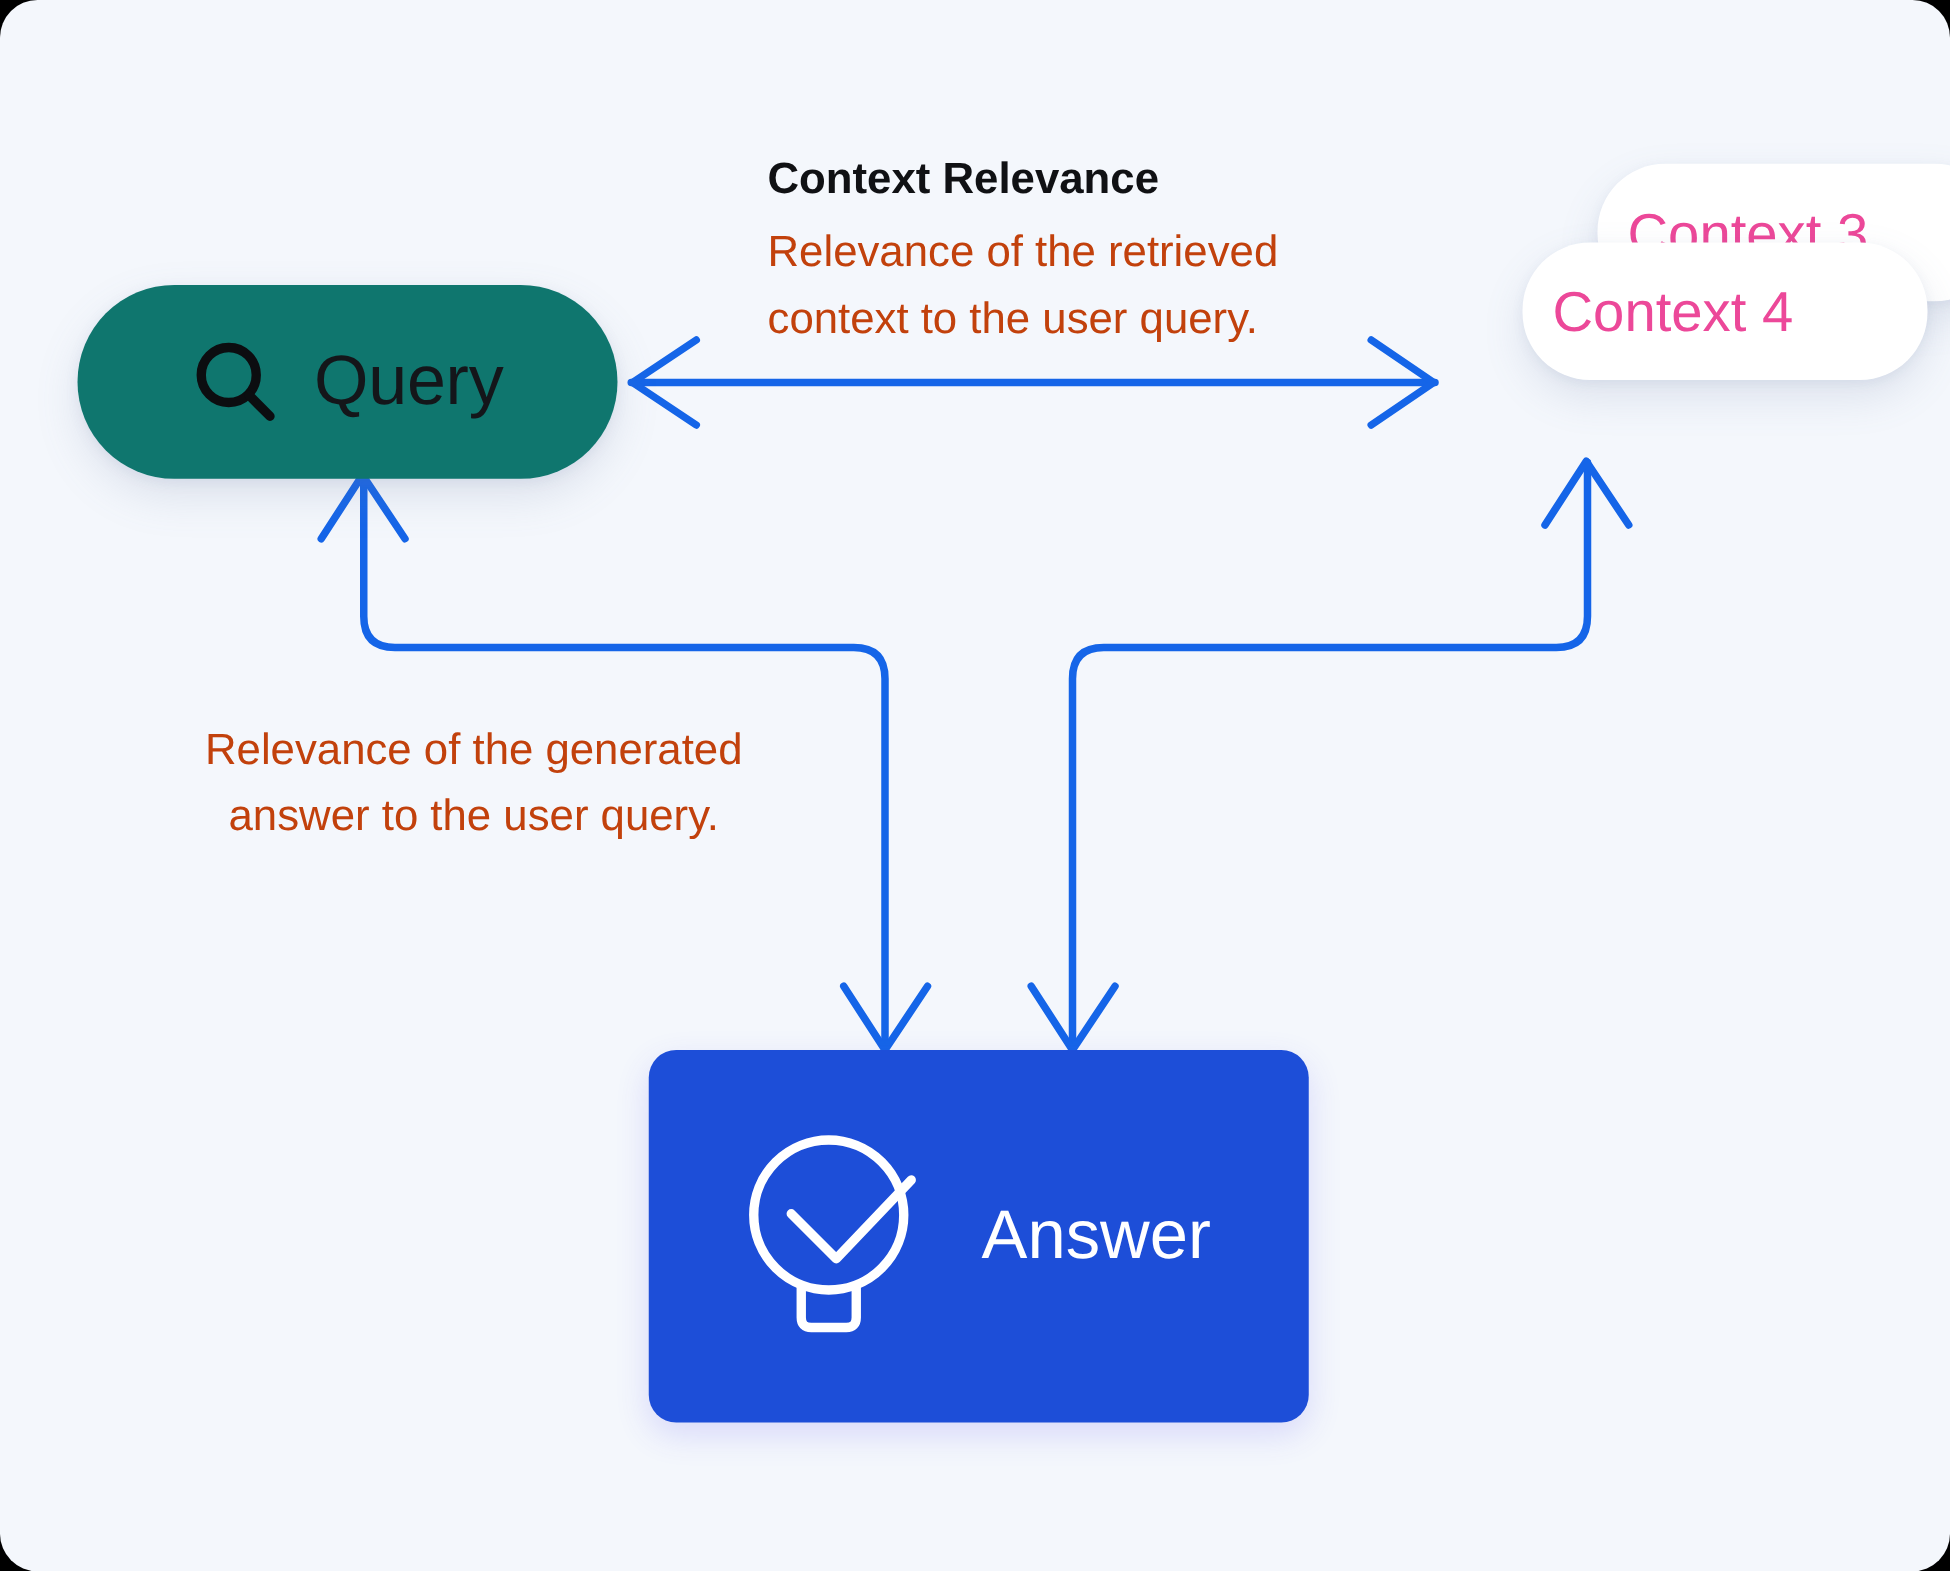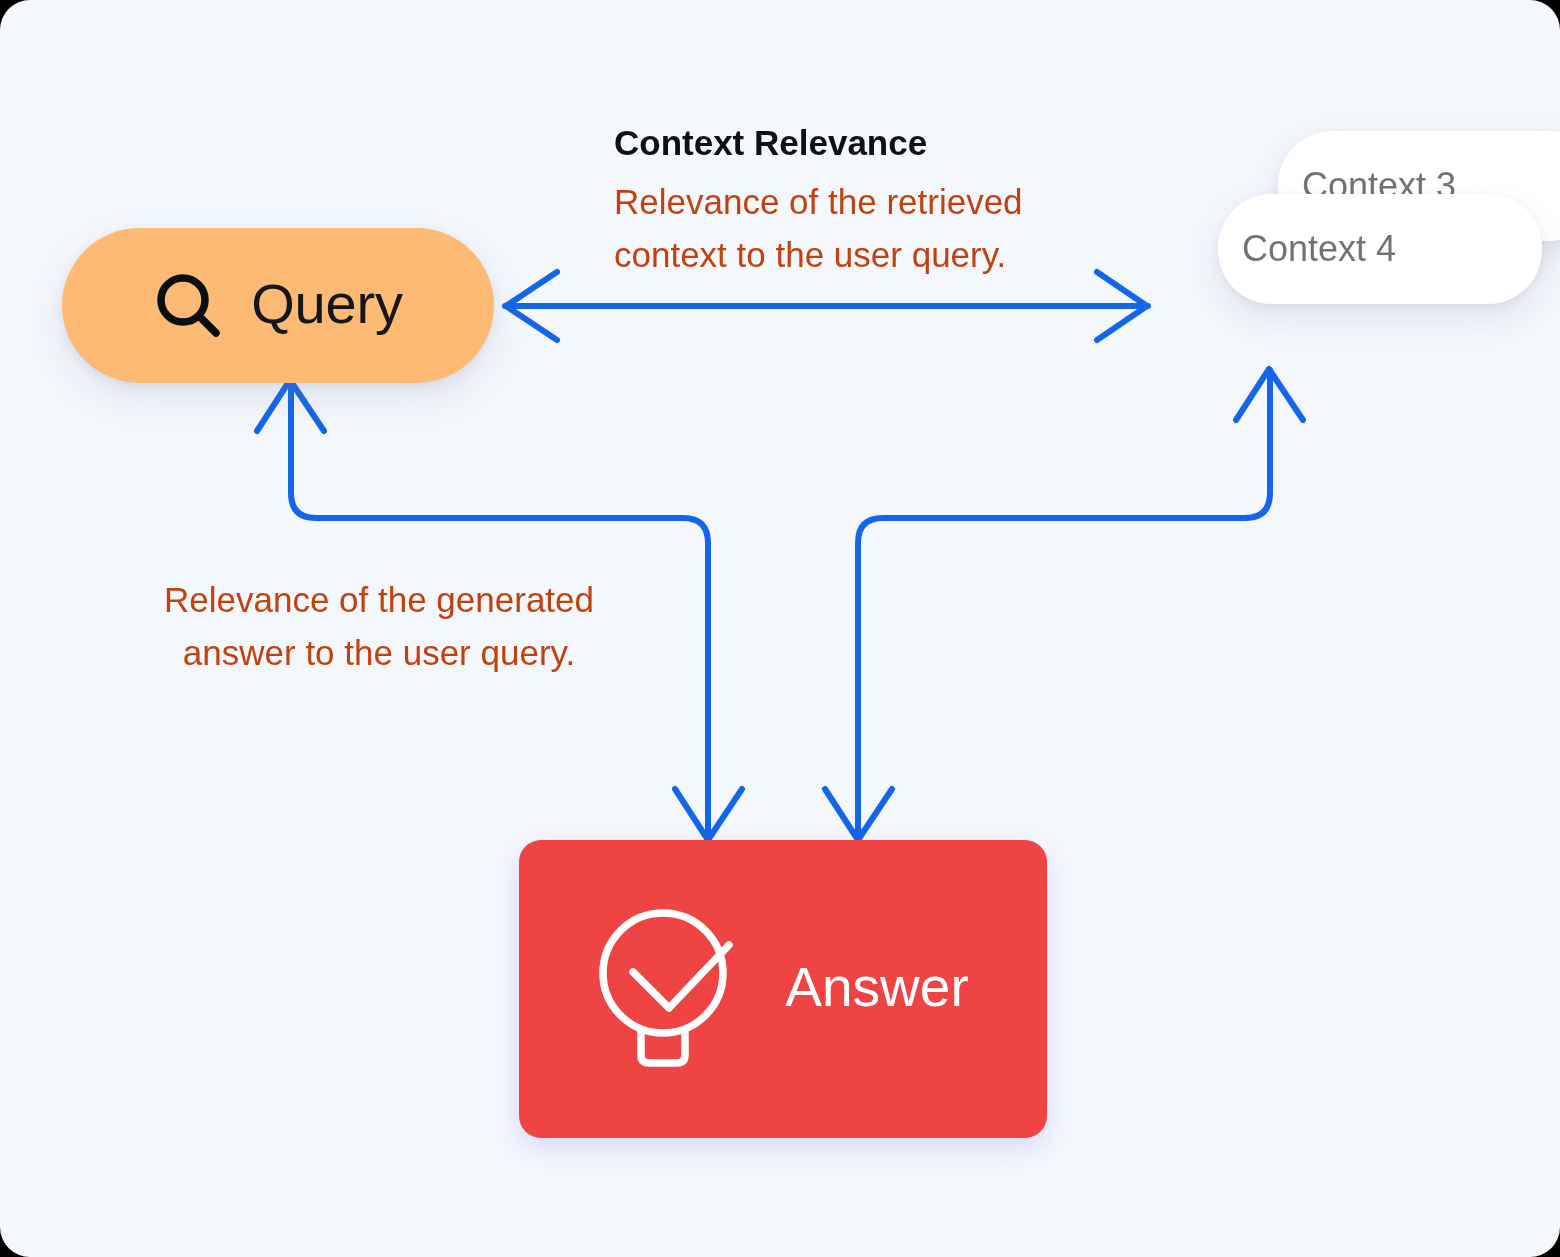--- a/index.html
+++ b/index.html
@@ -31,21 +31,21 @@
     pointer-events: none;
   }
 
   
   #query-node {
     position: absolute;
     left: 62px;
     top: 228px;
     width: 432px;
     height: 155px;
-    background: #fdba74;
+    background: #0f766e;
     border-radius: 78px;
     box-shadow: 0 14px 34px rgba(104, 122, 163, 0.17),
                 0 3px 10px rgba(104, 122, 163, 0.10);
     display: flex;
     align-items: center;
     justify-content: center;
     gap: 28px;
     z-index: 5;
   }
   #query-node .q-label {
@@ -63,22 +63,22 @@
   .ctx-card {
     position: absolute;
     background: #ffffff;
     border-radius: 54px;
     box-shadow: 0 14px 32px rgba(104, 122, 163, 0.16),
                 0 3px 9px rgba(104, 122, 163, 0.09);
     display: flex;
     align-items: center;
   }
   .ctx-card span {
-    font-size: 36px;
-    color: #737373;
+    font-size: 45px;
+    color: #ec4899;
     line-height: 1;
     white-space: nowrap;
   }
   #ctx-3 {
     left: 1278px;
     top: 131px;
     width: 300px;
     height: 110px;
     z-index: 2;
     padding-left: 24px;
@@ -100,21 +100,21 @@
     padding-left: 32px;
   }
 
   
   #answer-node {
     position: absolute;
     left: 519px;
     top: 840px;
     width: 528px;
     height: 298px;
-    background: #ef4444;
+    background: #1d4ed8;
     border-radius: 22px;
     display: flex;
     align-items: center;
     justify-content: center;
     gap: 36px;
     z-index: 5;
     box-shadow: 0 10px 26px rgba(74, 71, 243, 0.16);
   }
   #answer-node .a-label {
     font-size: 55px;

